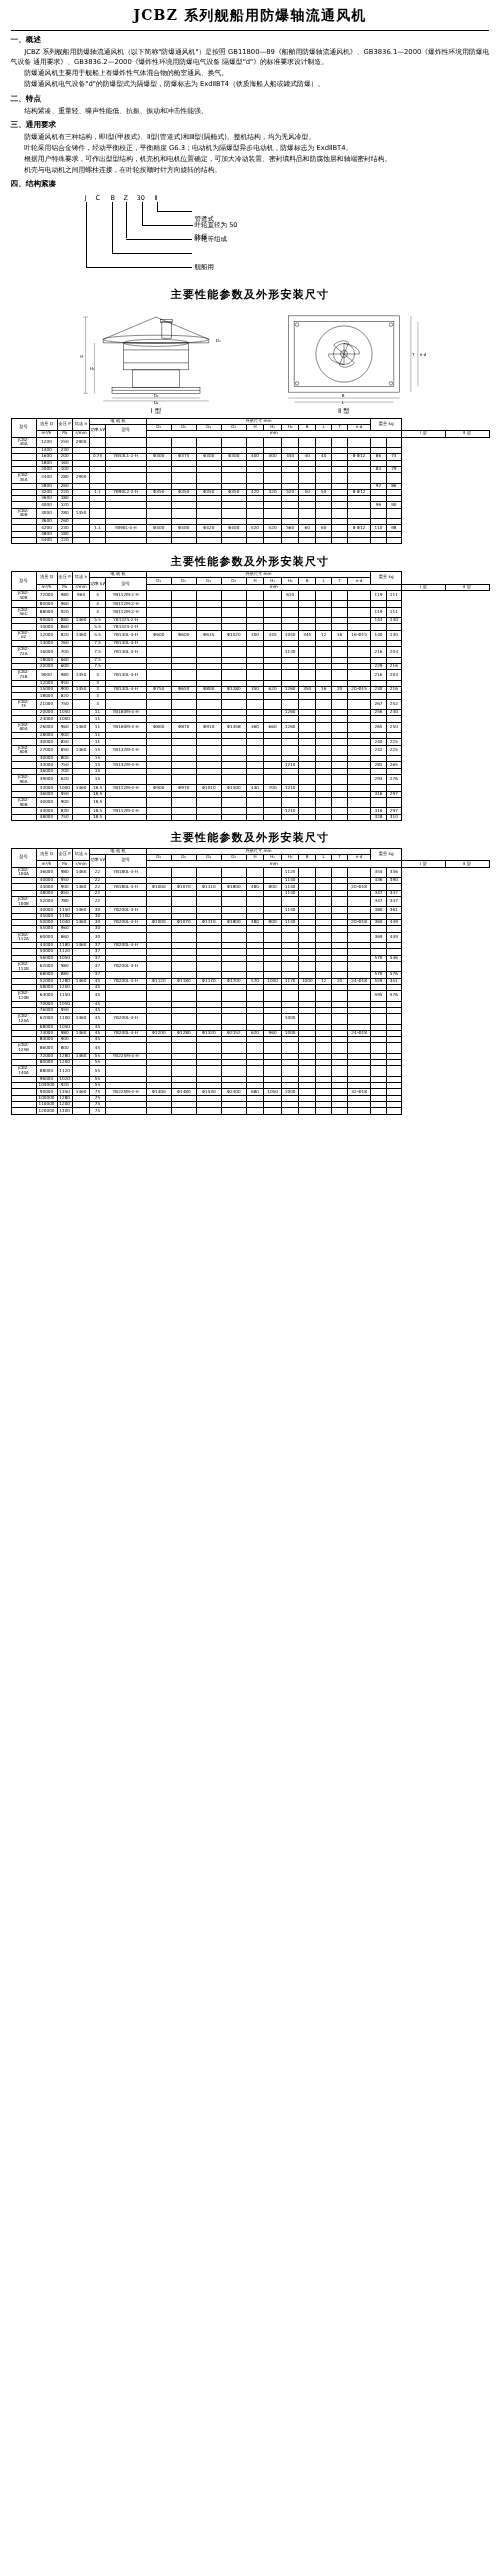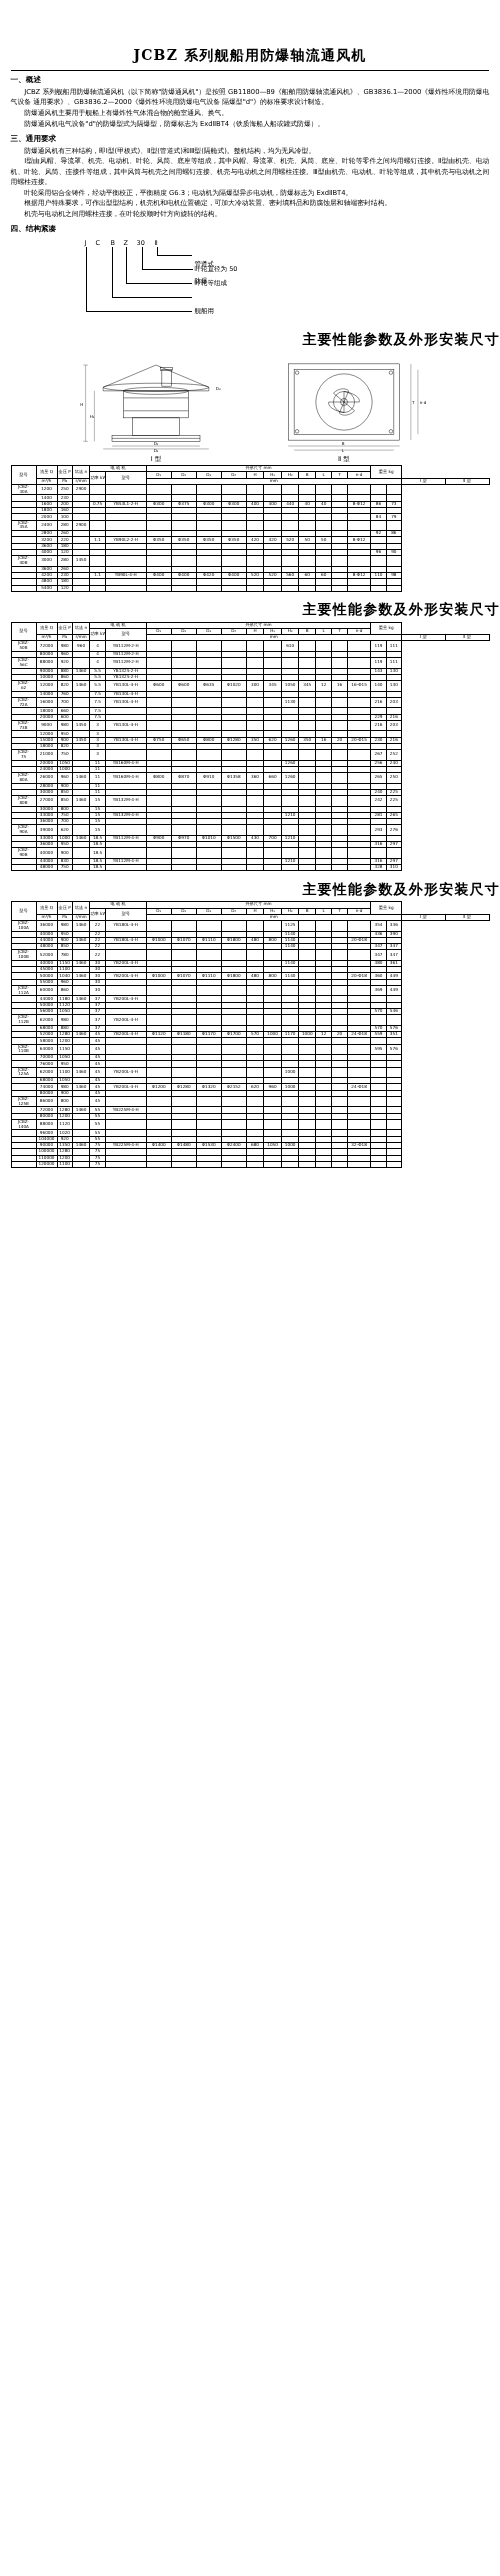--- a/index.html
+++ b/index.html
@@ -5,21 +5,20 @@
   html,body{margin:0;padding:0;background:#ffffff;}
   body{width:500px;font-family:"DejaVu Sans","Liberation Sans",sans-serif;color:#000;}
   .page{width:500px;position:relative;padding:0;box-sizing:border-box;}
   .title{
     text-align:center;
     font-family:"DejaVu Serif","Liberation Serif",serif;
     font-weight:bold;
     font-size:14px;
     letter-spacing:1.2px;
     padding:7px 0 3.5px 0;
-    margin-top:40px;
   }
   .rule{border:0;border-top:0.6px solid #000;margin:1.2px 10.6px 4.7px 10.6px;}
   .sec{margin:0 10.6px;}
   .sec h2{
     font-size:7.6px;
     font-weight:bold;
     margin:4.7px 0 1.8px 0;
     font-family:"DejaVu Sans","Liberation Sans",sans-serif;
   }
   .sec p{
@@ -32,23 +31,23 @@
   .model{
     margin:3.5px 10.6px 0 10.6px;
     position:relative;
     height:88px;
     font-size:6.5px;
   }
   .model .hline{position:absolute;border-top:0.6px solid #000;}
   .model .vline{position:absolute;border-left:0.6px solid #000;}
   .model .lbl{position:absolute;font-size:6.5px;white-space:nowrap;}
   .subtitle{
-    text-align:right;
+    text-align:center;
     font-weight:bold;
-    font-size:14px;
+    font-size:11px;
     letter-spacing:1.2px;
     margin:5.9px 0 2.4px 0;
     font-family:Liberation Mono, monospace;
   }
   .figwrap{display:flex;justify-content:center;gap:11.8px;margin:2.4px 0 1.2px 0;}
   .fig{border:0;}
   .figcap{text-align:center;font-size:6.5px;margin-top:1.2px;}
   table.spec{
     border-collapse:collapse;
     margin:1.2px auto 0 auto;
@@ -78,25 +77,28 @@
   <div class="title">JCBZ 系列舰船用防爆轴流通风机</div>
   <hr class="rule">
 
   <div class="sec">
     <h2>一、概述</h2>
     <p>JCBZ 系列舰船用防爆轴流通风机（以下简称"防爆通风机"）是按照 GB11800—89《船舶用防爆轴流通风机》、GB3836.1—2000《爆炸性环境用防爆电气设备 通用要求》、GB3836.2—2000《爆炸性环境用防爆电气设备 隔爆型"d"》的标准要求设计制造。</p>
     <p>防爆通风机主要用于舰船上有爆炸性气体混合物的舱室通风、换气。</p>
     <p>防爆通风机电气设备"d"的防爆型式为隔爆型，防爆标志为 ExdⅡBT4（铁质海船人船或罐式防爆）。</p>
   </div>
 
+  <div class="sec">
+    <h2>二、特点</h2>
+    <p>结构紧凑、重量轻、噪声性能低、抗振、振动和冲击性能强。</p>
+  </div>
 
   <div class="sec">
     <h2>三、通用要求</h2>
     <p>防爆通风机有三种结构，即Ⅰ型(甲板式)、Ⅱ型(管道式)和Ⅲ型(隔舱式)。整机结构，均为无风冷型。</p>
-    <p>Ⅰ型由风帽、导流罩、机壳、电动机、叶轮、风筒、底座等组成，其中风帽、导流罩、机壳、风筒、底座、叶轮等零件之间均用螺钉连接。Ⅱ型由机壳、电动机、叶轮、风筒、连接件等组成，其中风筒与机壳之间用螺钉连接、机壳与电动机之间用螺柱连接。Ⅲ型由机壳、电动机、叶轮等组成，其中机壳与电动机之间用螺柱连接。</p>
     <p>叶轮采用铝合金铸件，经动平衡校正，平衡精度 G6.3；电动机为隔爆型异步电动机，防爆标志为 ExdⅡBT4。</p>
     <p>根据用户特殊要求，可作出型型结构，机壳机和电机位置确定，可加大冷动装置、密封填料品和防腐蚀层和轴端密封结构。</p>
     <p>机壳与电动机之间用螺柱连接，在叶轮按顺时针方向旋转的结构。</p>
   </div>
 
   <div class="sec">
     <h2>四、结构紧凑</h2>
   </div>
 
   <div class="model">

